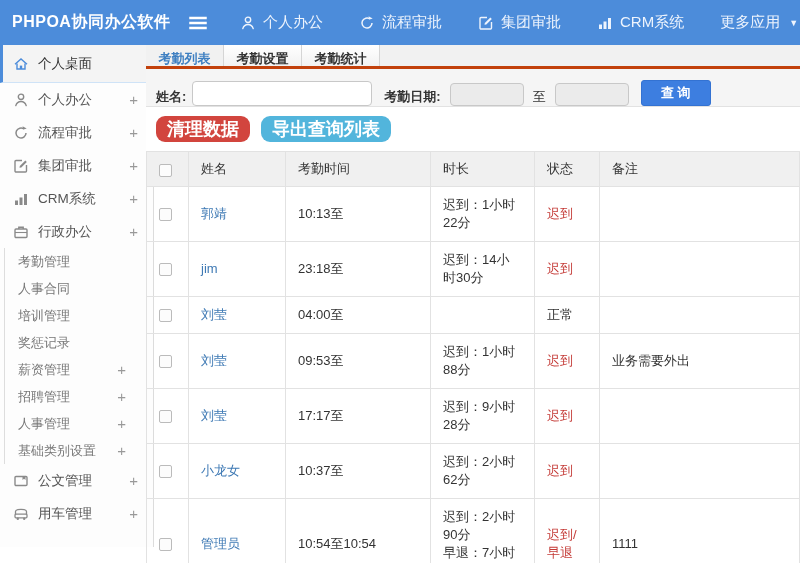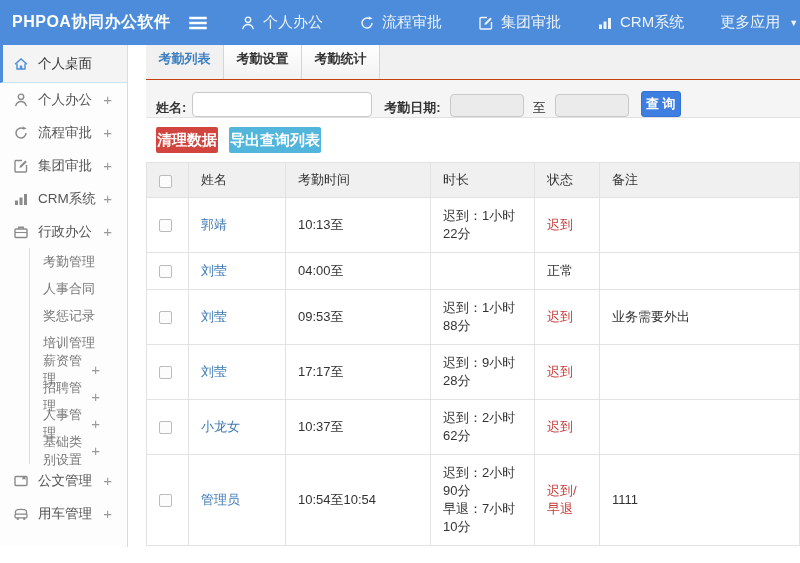--- a/index.html
+++ b/index.html
@@ -11,54 +11,54 @@
   .logo { width:188px; padding-left:12px; font-size:16px; font-weight:bold; letter-spacing:.5px; }
   .hamburger { width:20px; height:20px; margin-right:32px; cursor:pointer; color:#fff; }
   .hamburger svg { width:20px; height:20px; }
   .topnav { display:flex; align-items:center; gap:36px; }
   .nav-item { display:flex; align-items:center; gap:7px; font-size:15px; color:#eef4fd; cursor:pointer; }
   .nav-item .icon { width:16px; height:16px; display:inline-flex; }
   .nav-item .icon svg { width:16px; height:16px; }
   .caret { font-size:9px; margin-left:2px; }
 
   
-  .sidebar { position:absolute; left:0; top:45px; bottom:16px; width:128px; background:#fdfdfd;
+  .sidebar { position:absolute; left:0; top:45px; bottom:16px; width:154px; background:#fdfdfd;
     border-right:1px solid #dcdcdc; overflow:hidden; }
   .side-item { height:33px; display:flex; align-items:center; padding-left:13px;
     font-size:13.5px; color:#555; cursor:pointer; }
   .side-item .icon { width:16px; height:16px; margin-right:9px; color:#8a8a8a; display:inline-flex; }
   .side-item .icon svg { width:16px; height:16px; }
   .side-item.active { height:38px; background:#f4f4f4; border-left:3px solid #4C8CDA;
     padding-left:10px; border-bottom:1px solid #cfe3f7; color:#333; }
   .side-item.active .icon { color:#4C8CDA; }
   .expand { margin-left:auto; margin-right:15px; color:#999; font-size:15px; font-weight:normal; }
-  .side-item.sub { height:27px; margin-left:29px; border-left:1px solid #ddd;
+  .side-item.sub { height:27px; margin-left:4px; border-left:1px solid #ddd;
     padding-left:13px; font-size:13px; color:#777; }
   .side-item.sub .expand { margin-right:27px; }
 
   
   .main { position:absolute; left:146px; top:45px; right:0; bottom:0; overflow:hidden; }
-  .tabstrip { height:35px; background:#f1f1f1; border-bottom:1px solid #c2410c; display:flex;font-family:Liberation Serif, serif; }
+  .tabstrip { height:24px; background:#f1f1f1; border-bottom:3px solid #c2410c; display:flex;font-family:Liberation Serif, serif; }
   .tab { width:78px; line-height:27px; text-align:center; font-size:13px; font-weight:bold;
     color:#333; background:linear-gradient(#ffffff,#f2f2f2); border-right:1px solid #d5d5d5; cursor:pointer; }
   .tab.active { background:transparent; color:#3E7FC1; border-left:0; }
 
   .filterbar { height:38px; background:#f5f5f5; border-bottom:1px solid #e2e2e2;
     display:flex; align-items:flex-end; padding-left:10px; font-size:13px; color:#333; }
   .flabel { font-weight:bold; }
   .name-input { width:180px; height:25px; border:1px solid #c8c8c8; border-radius:4px;
     background:#fff; margin:0 12px 0 6px; padding:0 6px; font-size:13px; }
   .date-input { width:74px; height:23px; border:1px solid #c8c8c8; border-radius:4px;
     background:#ebebeb; margin:0 9px; padding:0 5px; font-size:12px; }
-  .btn-query { width:40px; height:26px; background:#3D7EE0; border:1px solid #3372d2; border-radius:3px;
+  .btn-query { width:70px; height:26px; background:#3D7EE0; border:1px solid #3372d2; border-radius:3px;
     color:#fff; font-size:13px; font-weight:bold; cursor:pointer; margin-left:3px; }
 
   .toolbar { height:44px; background:#fff; display:flex; align-items:center; padding-left:10px; gap:11px; }
-  .btn { border:none; border-radius:2px; color:#fff; font-size:15px; font-weight:bold;
-    height:26px; padding:0 1px; cursor:pointer; }
+  .btn { border:none; border-radius:9px; color:#fff; font-size:18px; font-weight:bold;
+    height:26px; padding:0 11px; cursor:pointer; }
   .btn-danger { background:#D2453E; }
   .btn-info { background:#52B5DC; }
 
   table { width:100%; border-collapse:collapse; font-size:13px; table-layout:fixed; }
   th,td { border:1px solid #e2e2e2; text-align:left; vertical-align:middle; }
   thead th { background:#f0f0f0; color:#333; font-weight:normal; padding:8px 12px; height:32px; }
   tbody td { padding:9px 12px; line-height:18px; color:#333; word-break:break-all; }
   col.c-check { width:42px; } col.c-name { width:97px; } col.c-time { width:145px; }
   col.c-dur { width:104px; } col.c-status { width:65px; } col.c-note { width:auto; }
   .cb { display:inline-block; width:13px; height:13px; border:1px solid #bbb; border-radius:2px;
@@ -186,24 +186,24 @@
         <span>行政办公</span>
         <span class="expand">+</span>
       </div>
       <div class="side-item sub">
         <span>考勤管理</span>
       </div>
       <div class="side-item sub">
         <span>人事合同</span>
       </div>
       <div class="side-item sub">
+        <span>培训管理</span>
+      </div>
+      <div class="side-item sub">
         <span>奖惩记录</span>
-      </div>
-      <div class="side-item sub">
-        <span>培训管理</span>
       </div>
       <div class="side-item sub">
         <span>薪资管理</span>
         <span class="expand">+</span>
       </div>
       <div class="side-item sub">
         <span>招聘管理</span>
         <span class="expand">+</span>
       </div>
       <div class="side-item sub">
@@ -286,20 +286,30 @@
           <td><a class="name-link">郭靖</a></td>
           <td>10:13至</td>
           <td>
             <div>迟到：1小时22分</div>
           </td>
           <td><span class="status-late">迟到</span></td>
           <td></td>
         </tr>
         <tr>
           <td><span class="cb"></span></td>
+          <td><a class="name-link">jim</a></td>
+          <td>23:18至</td>
+          <td>
+            <div>迟到：14小时30分</div>
+          </td>
+          <td><span class="status-late">迟到</span></td>
+          <td></td>
+        </tr>
+        <tr>
+          <td><span class="cb"></span></td>
           <td><a class="name-link">刘莹</a></td>
           <td>04:00至</td>
           <td></td>
           <td><span class="status-normal">正常</span></td>
           <td></td>
         </tr>
         <tr>
           <td><span class="cb"></span></td>
           <td><a class="name-link">刘莹</a></td>
           <td>09:53至</td>

